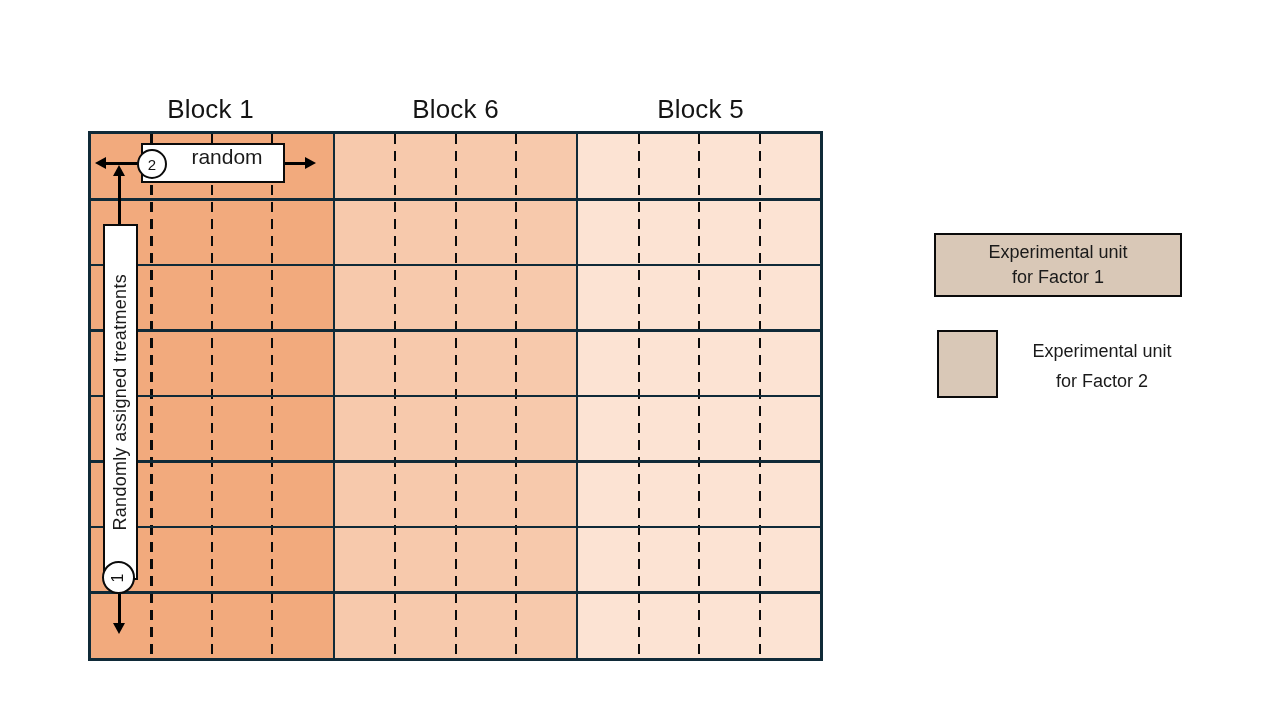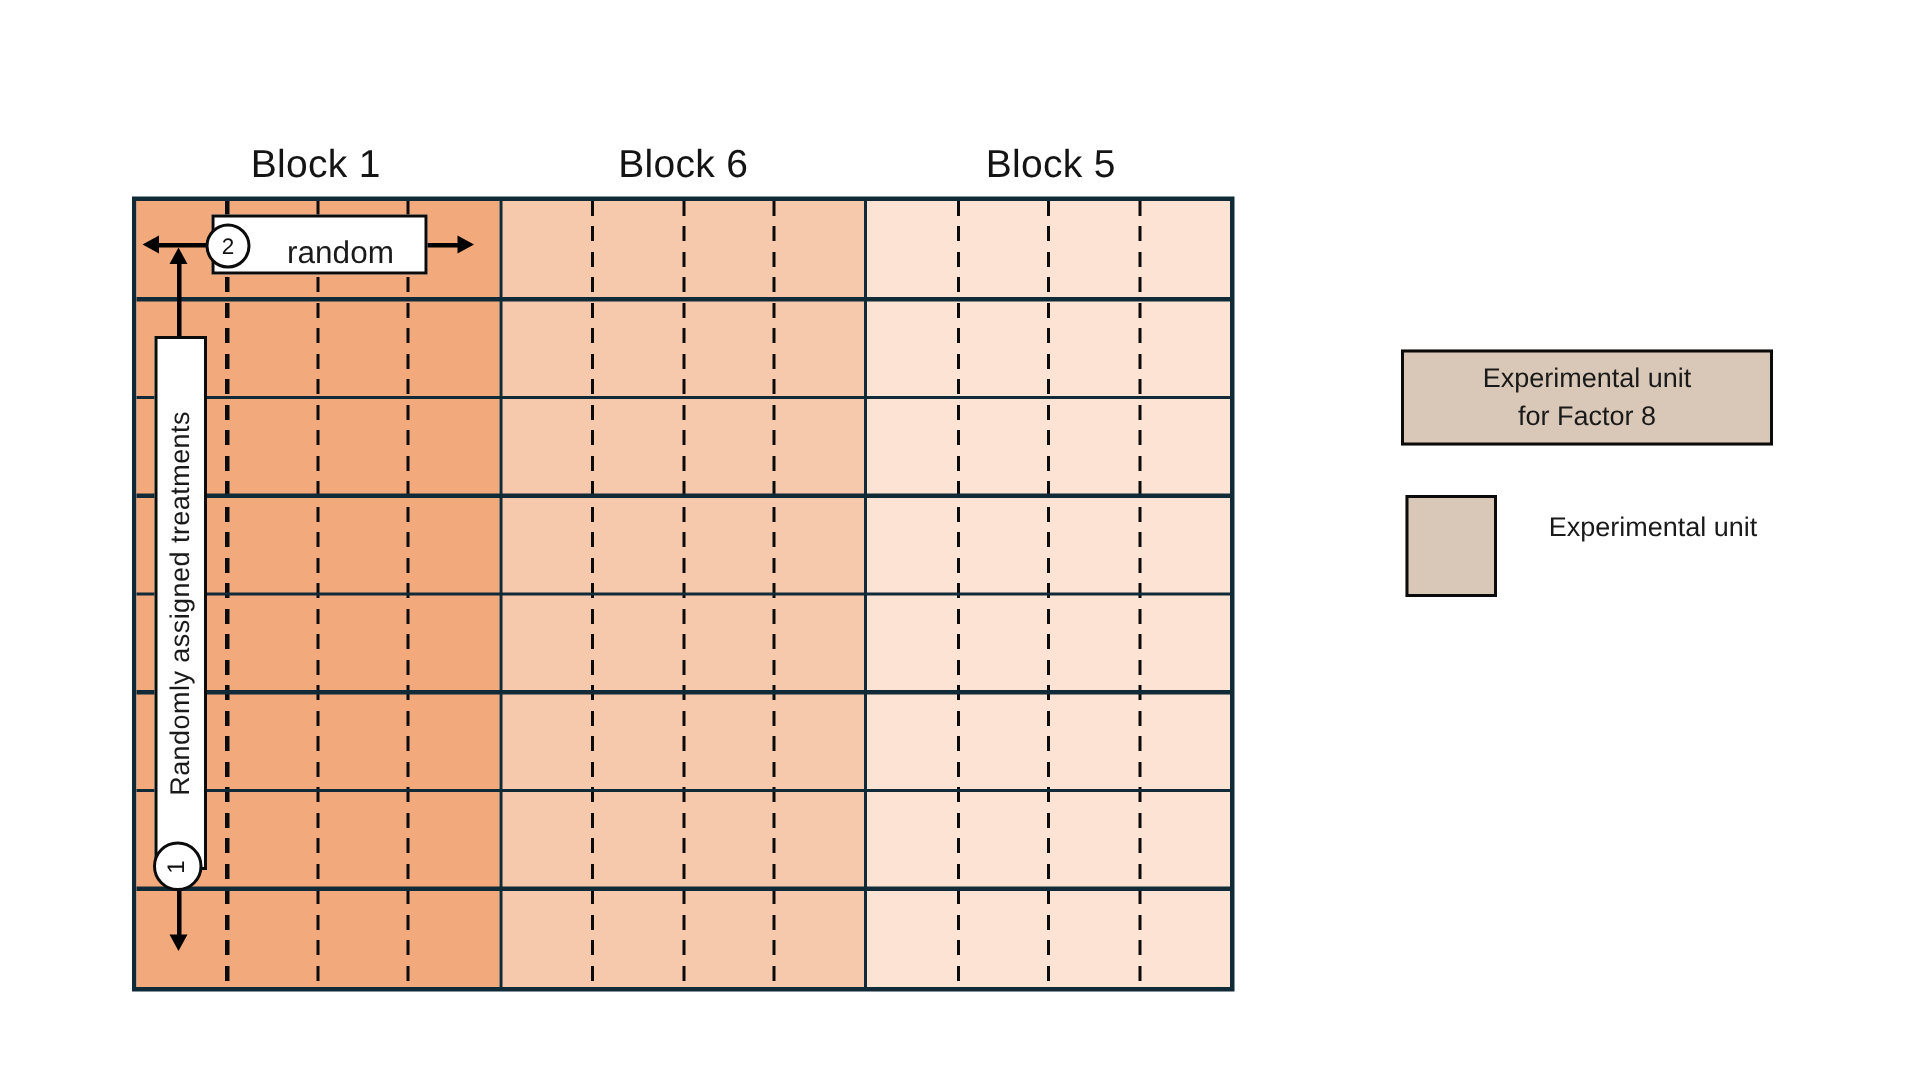--- a/index.html
+++ b/index.html
@@ -39,21 +39,21 @@
     box-sizing:border-box;display:flex;align-items:center;justify-content:center;
     font-size:16px;color:#111;z-index:6;
   }
   #badge-1{left:102px;top:561px;width:33px;height:33px;}
   #badge-1 span{transform:rotate(-90deg);display:block;}
   #badge-2{left:137px;top:149px;width:30px;height:30px;font-size:15px;}
   
   #random-box{
     position:absolute;left:141px;top:143px;width:144px;height:40px;
     background:#fff;border:2px solid #0b0b0b;box-sizing:border-box;z-index:5;
-    display:flex;align-items:flex-end;justify-content:center;padding-left:28px;
+    display:flex;align-items:flex-start;justify-content:center;padding-left:28px;
     font-size:21px;color:#1a1a1a;
   }
   .shaft-h{position:absolute;height:2.5px;background:#000;z-index:3;}
   .shaft-v{position:absolute;width:2.5px;background:#000;z-index:3;}
   .head{position:absolute;width:0;height:0;z-index:3;}
   .head-left{border-top:6px solid transparent;border-bottom:6px solid transparent;border-right:11px solid #000;}
   .head-right{border-top:6px solid transparent;border-bottom:6px solid transparent;border-left:11px solid #000;}
   .head-up{border-left:6px solid transparent;border-right:6px solid transparent;border-bottom:11px solid #000;}
   .head-down{border-left:6px solid transparent;border-right:6px solid transparent;border-top:11px solid #000;}
   
@@ -125,20 +125,21 @@
   <div class="head head-right" style="left:305px;top:157px;"></div>
   <div id="random-box">
     <span>random</span>
   </div>
   <div class="badge" id="badge-2">
     <span>2</span>
   </div>
 
   <div id="legend-box-1" style="background: rgb(217, 200, 183);">
     <span>Experimental unit</span>
-    <span>for Factor 8</span>
+    <span>for Factor 1</span>
   </div>
   <div id="legend-square-2" style="background: rgb(217, 200, 183);"></div>
   <div id="legend-text-2">
     <div>Experimental unit</div>
+    <div>for Factor 2</div>
   </div>
 
 </div>
 
 </body></html>

